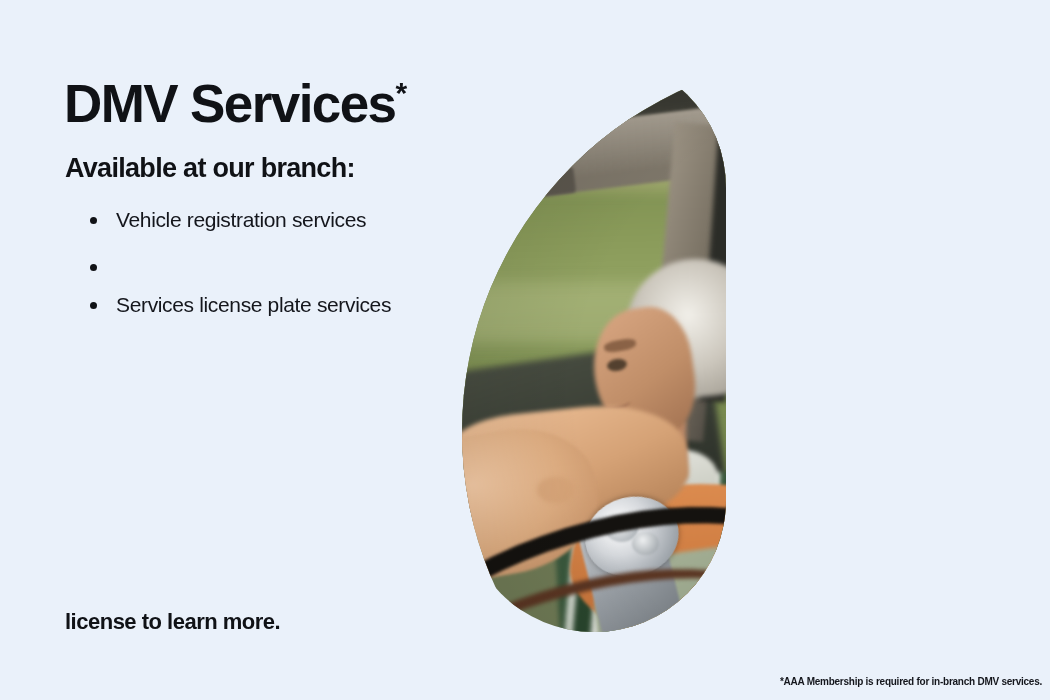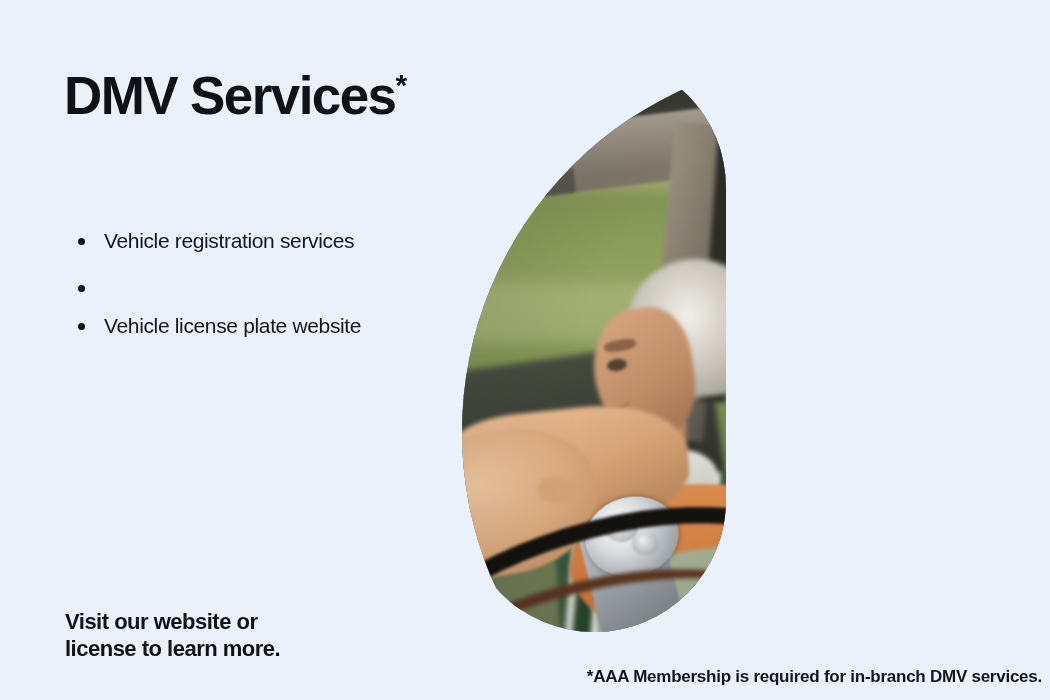--- a/index.html
+++ b/index.html
@@ -13,21 +13,21 @@
   }
 
   
   .left-col {
     position:absolute;
     left:64px; top:0; width:420px; height:700px;
   }
 
   .page-title {
     position:absolute;
-    left:0; top:68px;
+    left:0; top:76px;
     font-size:53px;
     font-weight:700;
     letter-spacing:-1.6px;
     line-height:1.05;
     color:#101216;
     white-space:nowrap;
   }
   .page-title .ast {
     font-size:30px;
     vertical-align:super;
@@ -41,23 +41,22 @@
     left:1px; top:153px;
     font-size:27px;
     font-weight:700;
     letter-spacing:-0.7px;
     color:#101216;
     white-space:nowrap;
   }
 
   .service-list {
     position:absolute;
-    left:14px; top:207px;
+    left:26px; top:207px;
     width:400px;
-    margin-top:21px;
   }
   .service-item {
     display:flex;
     align-items:flex-start;
     margin-bottom:21px;
   }
   .bullet-dot {
     width:7px; height:7px;
     border-radius:50%;
     background:#101216;
@@ -82,21 +81,21 @@
     letter-spacing:-0.5px;
     line-height:1.24;
     color:#101216;
   }
   .cta-line { display:block; white-space:nowrap; }
 
   
   .footnote {
     position:absolute;
     right:8px; bottom:13px;
-    font-size:17px;
+    font-size:10px;
     font-weight:700;
     letter-spacing:-0.25px;
     color:#14161c;
     white-space:nowrap;
   }
 
   
   .photo-wrap {
     position:absolute;
     left:462px; top:56px;
@@ -605,37 +604,37 @@
     pointer-events:none;
   }
 </style>
 </head>
 <body>
 
 <div class="left-col">
 
   <h1 class="page-title"><span>DMV Services</span><span class="ast">*</span></h1>
 
+  <h2 class="subtitle">Available at our branch:</h2>
 
   <ul class="service-list">
     <li class="service-item">
       <span class="bullet-dot"></span>
       <span class="service-label">Vehicle registration services</span>
     </li>
     <li class="service-item">
       <span class="bullet-dot"></span>
     </li>
     <li class="service-item">
       <span class="bullet-dot"></span>
-      <span class="service-label">Vehicle license plate website</span>
+      <span class="service-label">Services license plate services</span>
     </li>
   </ul>
 
   <div class="cta">
-    <span class="cta-line">Visit our website or</span>
     <span class="cta-line">license to learn more.</span>
   </div>
 </div>
 
 <div class="footnote">*AAA Membership is required for in-branch DMV services.</div>
 
 <div class="photo-wrap">
   <div class="photo">
 
     <div class="scene-field"></div>

